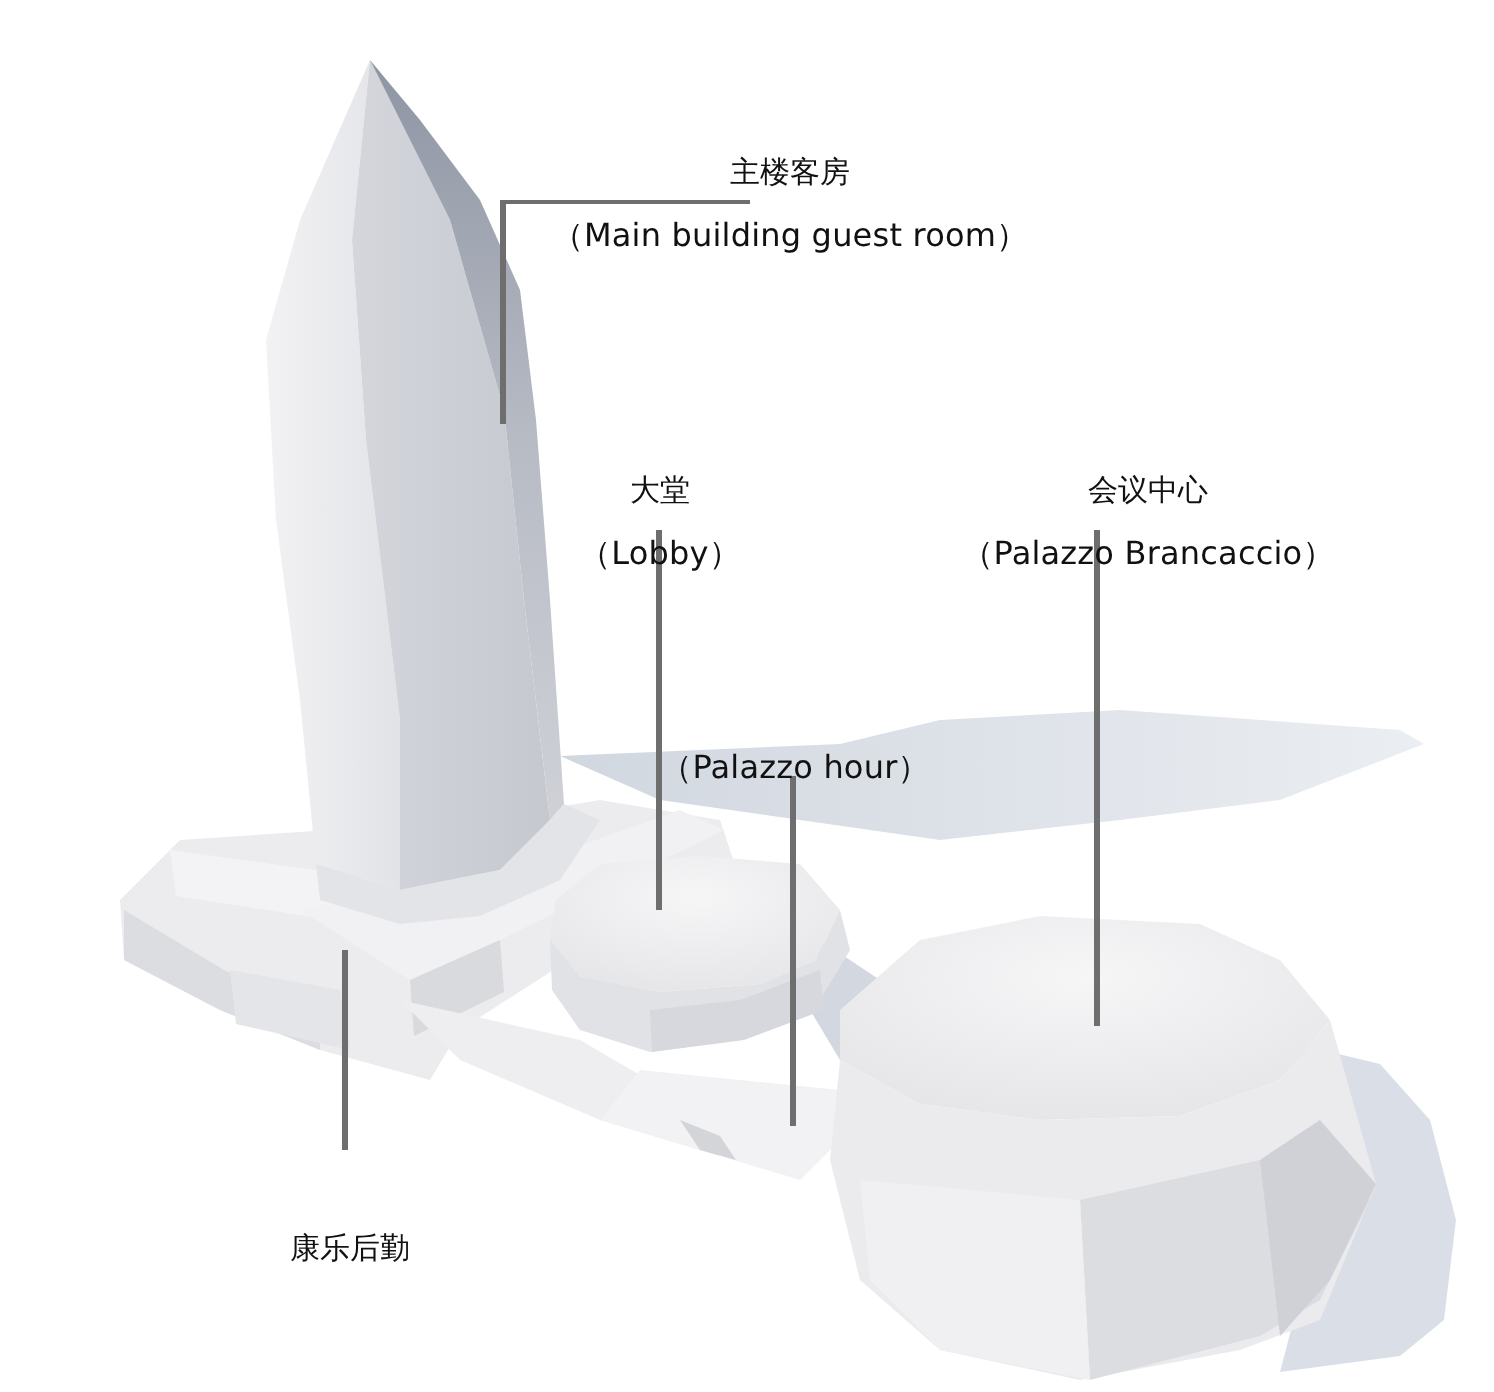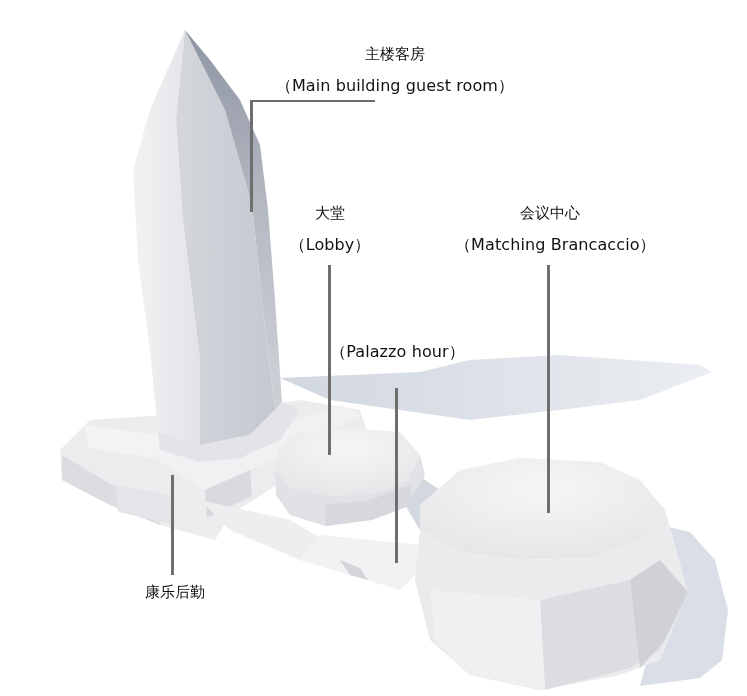--- a/index.html
+++ b/index.html
@@ -1,20 +1,20 @@
 <!DOCTYPE html>
 <html><head>
 <meta charset="utf-8">
 <style>
   html, body { margin: 0; padding: 0; background: #ffffff; }
   body { width: 747px; height: 696px; position: relative; overflow: hidden;
          font-family: "DejaVu Sans", "Liberation Sans", sans-serif; }
   #scene { position: absolute; left: 0; top: 0; width: 747px; height: 696px; }
   .label { position: absolute; text-align: center; color: #111; white-space: nowrap;
-           font-family: "DejaVu Sans", "Liberation Sans", sans-serif; }
+           font-family: "DejaVu Sans", "Liberation Sans", sans-serif; margin-top: 32px; }
   .label .zh { font-size: 15px; line-height: 20px; display: block; }
   .label .en { font-size: 16px; line-height: 20px; display: block; margin-top: 12px; letter-spacing: 0.1px; }
   .leader { position: absolute; background: #6e6e6e; }
 </style>
 </head>
 <body>
 
 <svg id="scene" viewBox="0 0 747 696" xmlns="http://www.w3.org/2000/svg">
   <defs>
     <linearGradient id="shadowGrad" x1="0" y1="0" x2="1" y2="0">
@@ -88,22 +88,22 @@
 <div class="leader" style="left:171px;top:475px;width:3px;height:100px;"></div>
 
 <div class="label" style="left:270px;top:44px;width:250px;">
   <span class="zh">主楼客房</span>
   <span class="en">（Main building guest room）</span>
 </div>
 <div class="label" style="left:280px;top:203px;width:100px;">
   <span class="zh">大堂</span>
   <span class="en">（Lobby）</span>
 </div>
-<div class="label" style="left:455px;top:203px;width:190px;">
+<div class="label" style="left:479px;top:203px;width:190px;">
   <span class="zh">会议中心</span>
-  <span class="en">（Matching Brancaccio）</span>
+  <span class="en">（Palazzo Brancaccio）</span>
 </div>
 <div class="label" style="left:330px;top:330px;width:135px;">
   <span class="en">（Palazzo hour）</span>
 </div>
 <div class="label" style="left:50px;top:582px;width:250px;">
   <span class="zh">康乐后勤</span>
 </div>
 
 </body></html>

